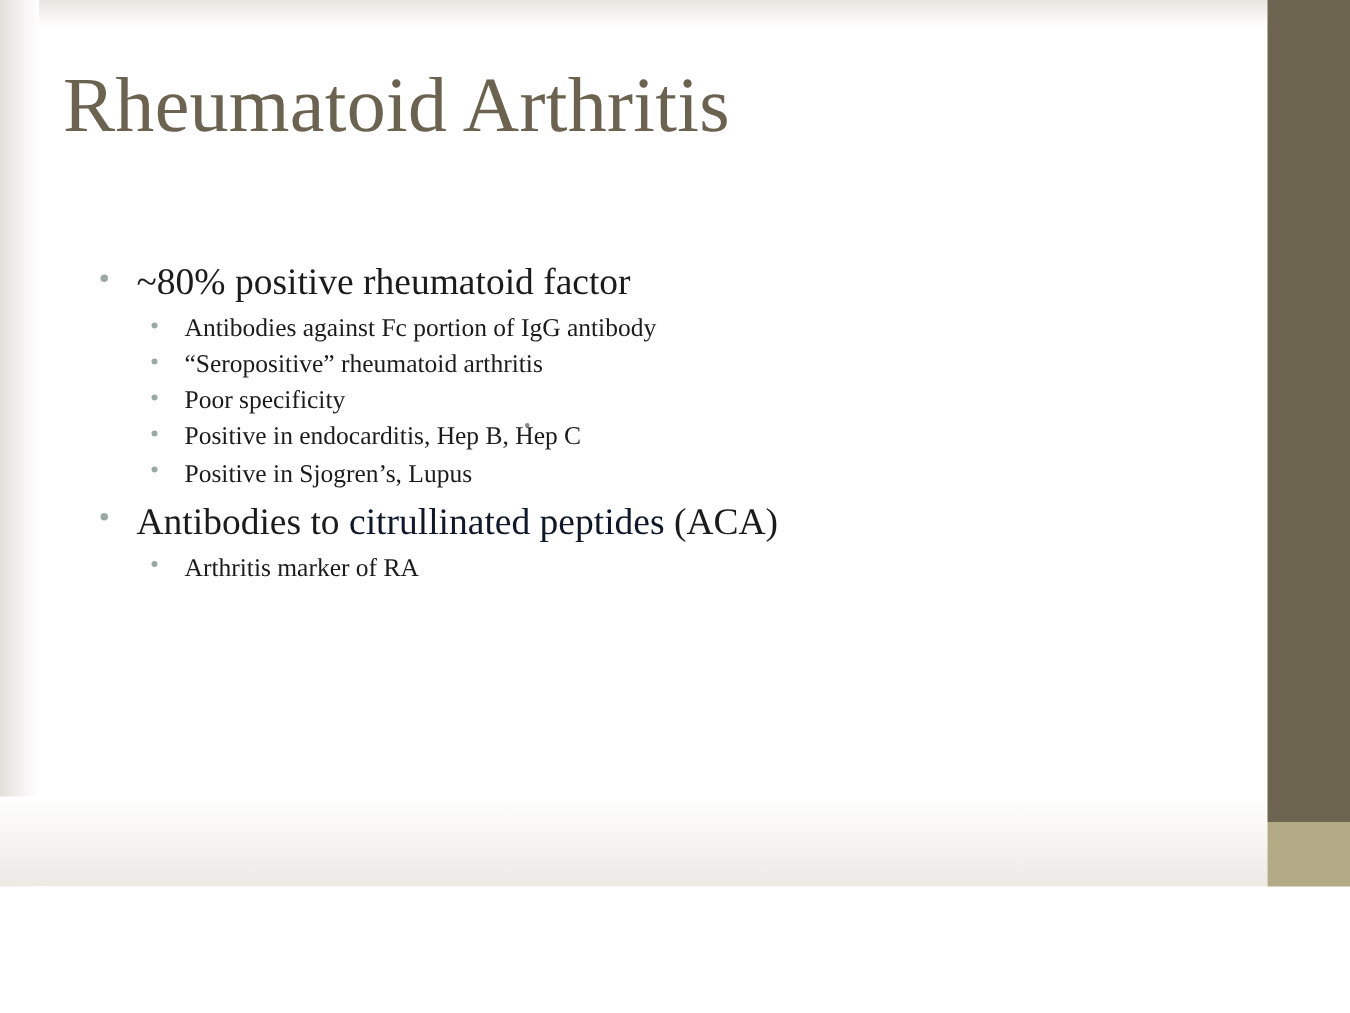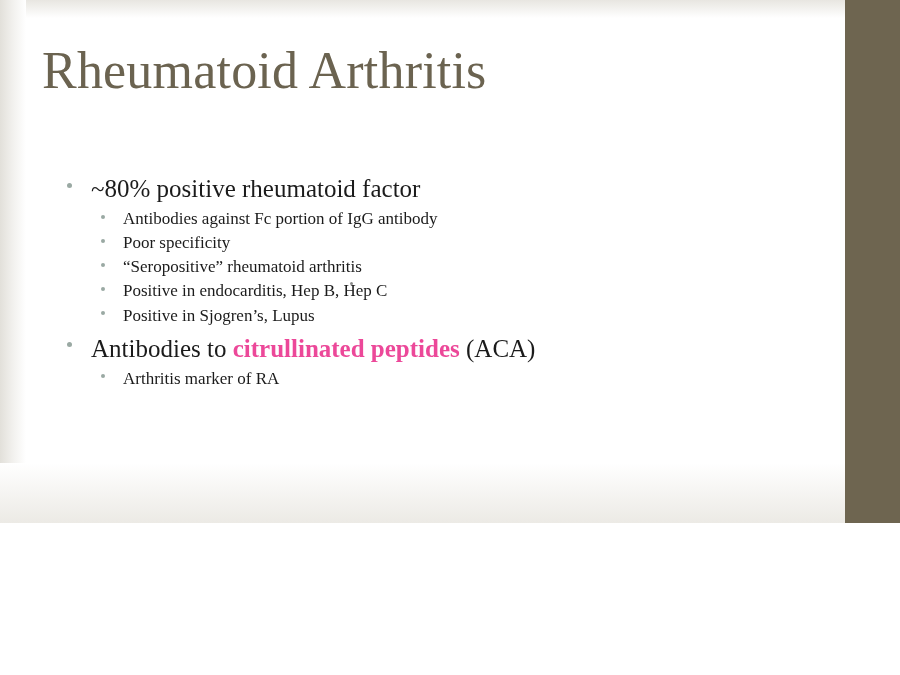--- a/index.html
+++ b/index.html
@@ -9,21 +9,21 @@
   body {
     width: 900px;
     height: 675px;
     background: #ffffff;
     font-family: "Liberation Serif", serif;
     overflow: hidden;
   }
   .slide {
     position: relative;
     width: 900px;
-    height: 523px;
+    height: 591px;
     background: #ffffff;
     overflow: hidden;
   }
   
   .slide-shade-left {
     position: absolute;
     left: 0; top: 0;
     width: 26px; height: 675px;
     background: linear-gradient(to right, #e2e0da 0%, #f2f1ee 50%, #ffffff 100%);
     pointer-events: none;
@@ -129,22 +129,22 @@
     top: 0.45em;
     width: 4px;
     height: 4px;
     border-radius: 50%;
     background: #9aa9a3;
   }
 
   ul.level2 { margin-left: 32px; margin-top: 2px; margin-bottom: 4px;}
 
   .bold-blue {
-    font-weight: bold;
-    color: #ec4899;
+    font-weight: normal;
+    color: #0f172a;
   }
 
   .stray-dot {
     position: absolute;
     left: 350px;
     top: 282px;
     width: 3px;
     height: 3px;
     border-radius: 50%;
     background: #8a8a8a;
@@ -171,25 +171,25 @@
           <span>~80% positive rheumatoid factor</span>
         </li>
 
         <ul class="level2">
           <li class="l2">
             <span class="b"></span>
             <span>Antibodies against Fc portion of IgG antibody</span>
           </li>
           <li class="l2">
             <span class="b"></span>
+            <span>“Seropositive” rheumatoid arthritis</span>
+          </li>
+          <li class="l2">
+            <span class="b"></span>
             <span>Poor specificity</span>
-          </li>
-          <li class="l2">
-            <span class="b"></span>
-            <span>“Seropositive” rheumatoid arthritis</span>
           </li>
           <li class="l2">
             <span class="b"></span>
             <span>Positive in endocarditis, Hep B, Hep C</span>
           </li>
           <li class="l2">
             <span class="b"></span>
             <span>Positive in Sjogren’s, Lupus</span>
           </li>
         </ul>

